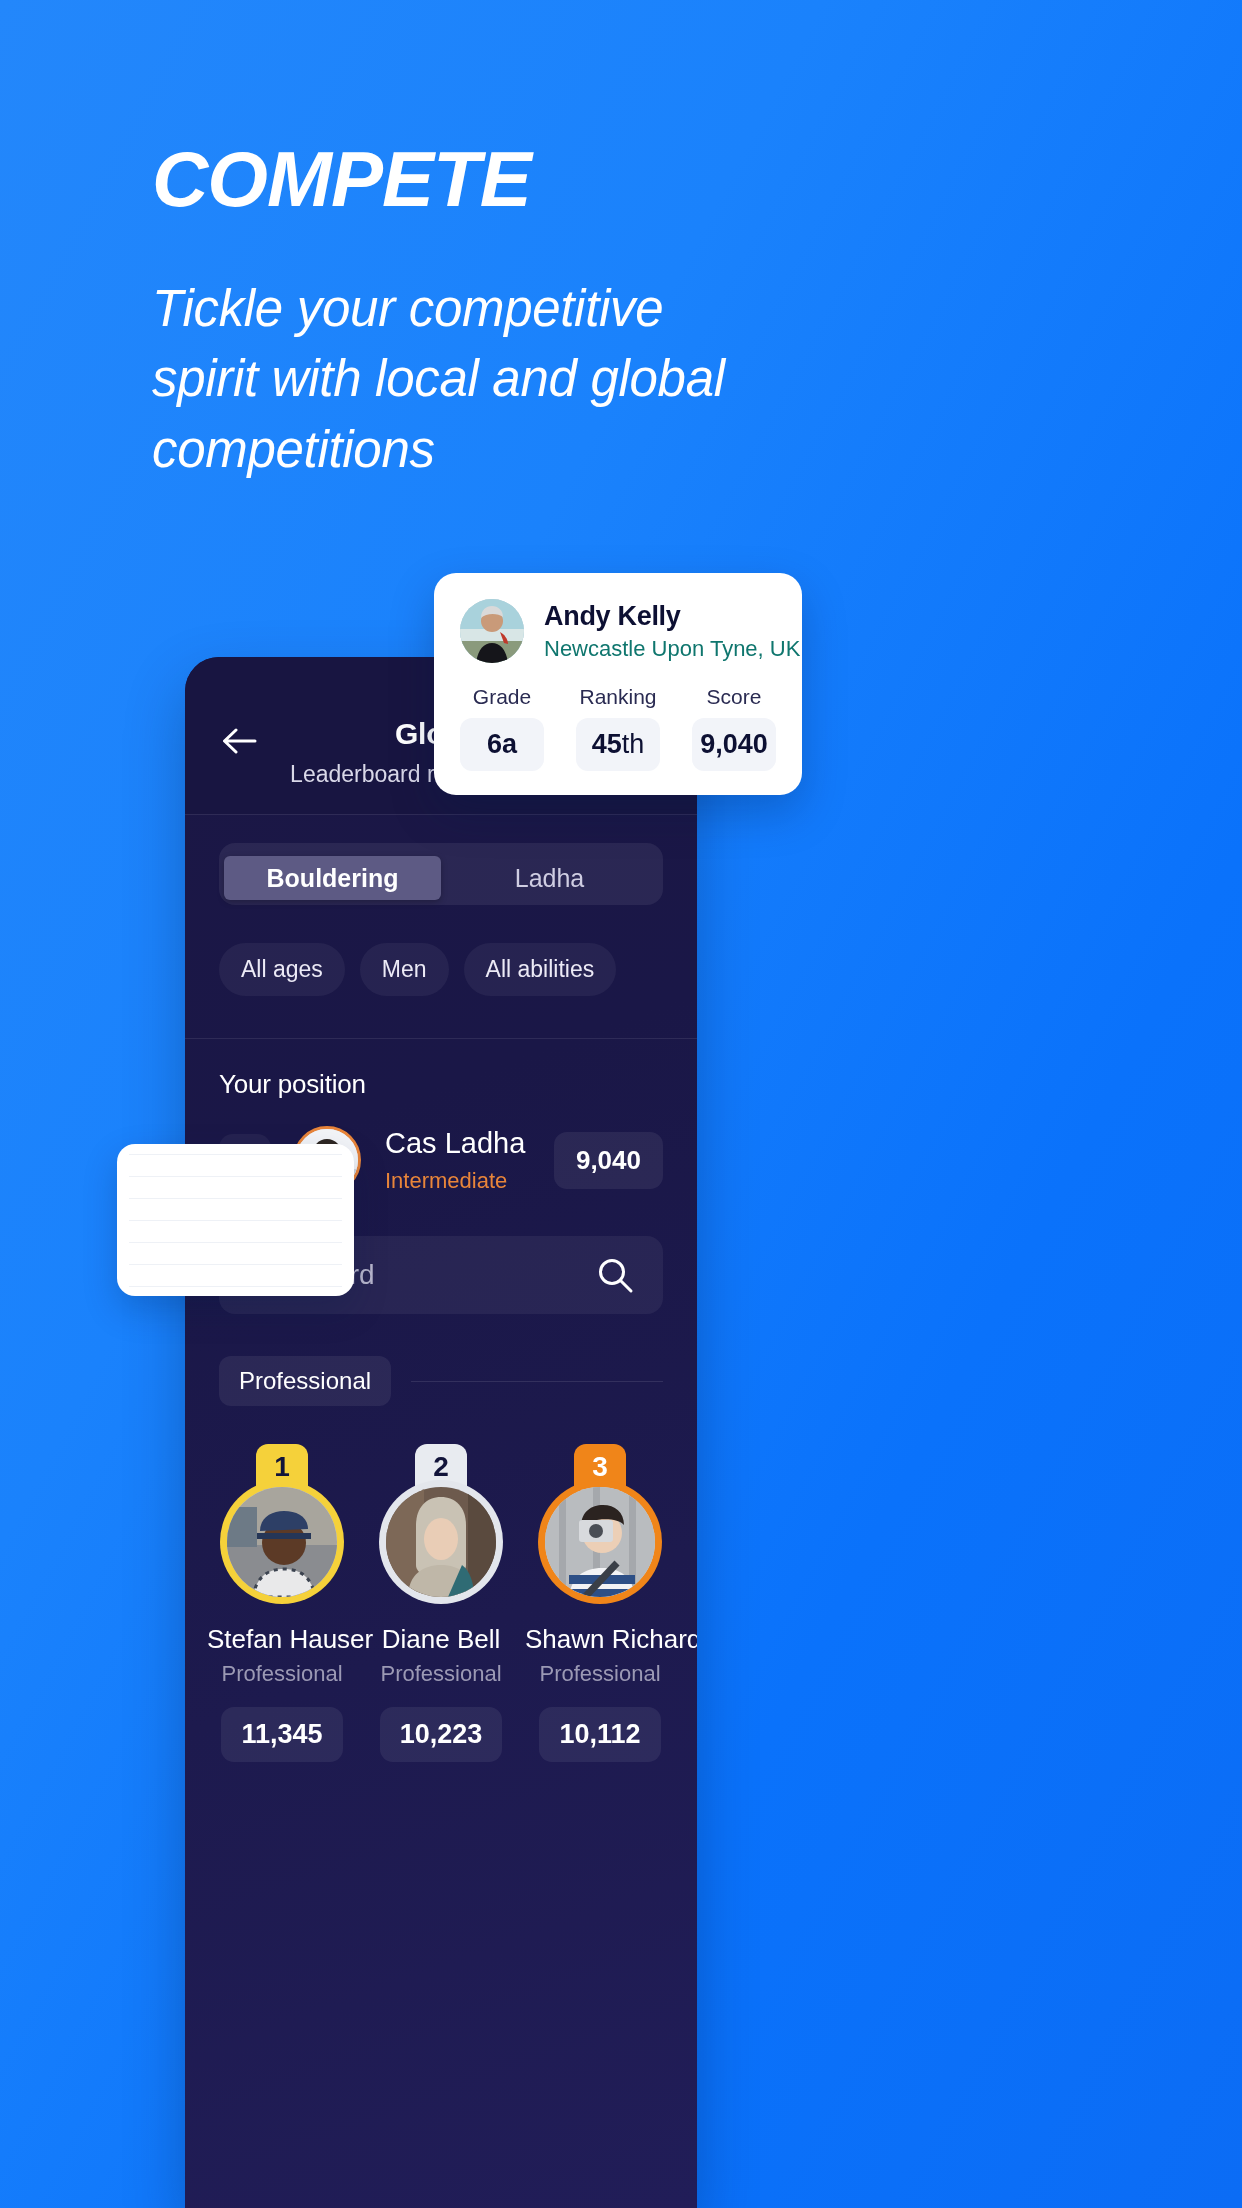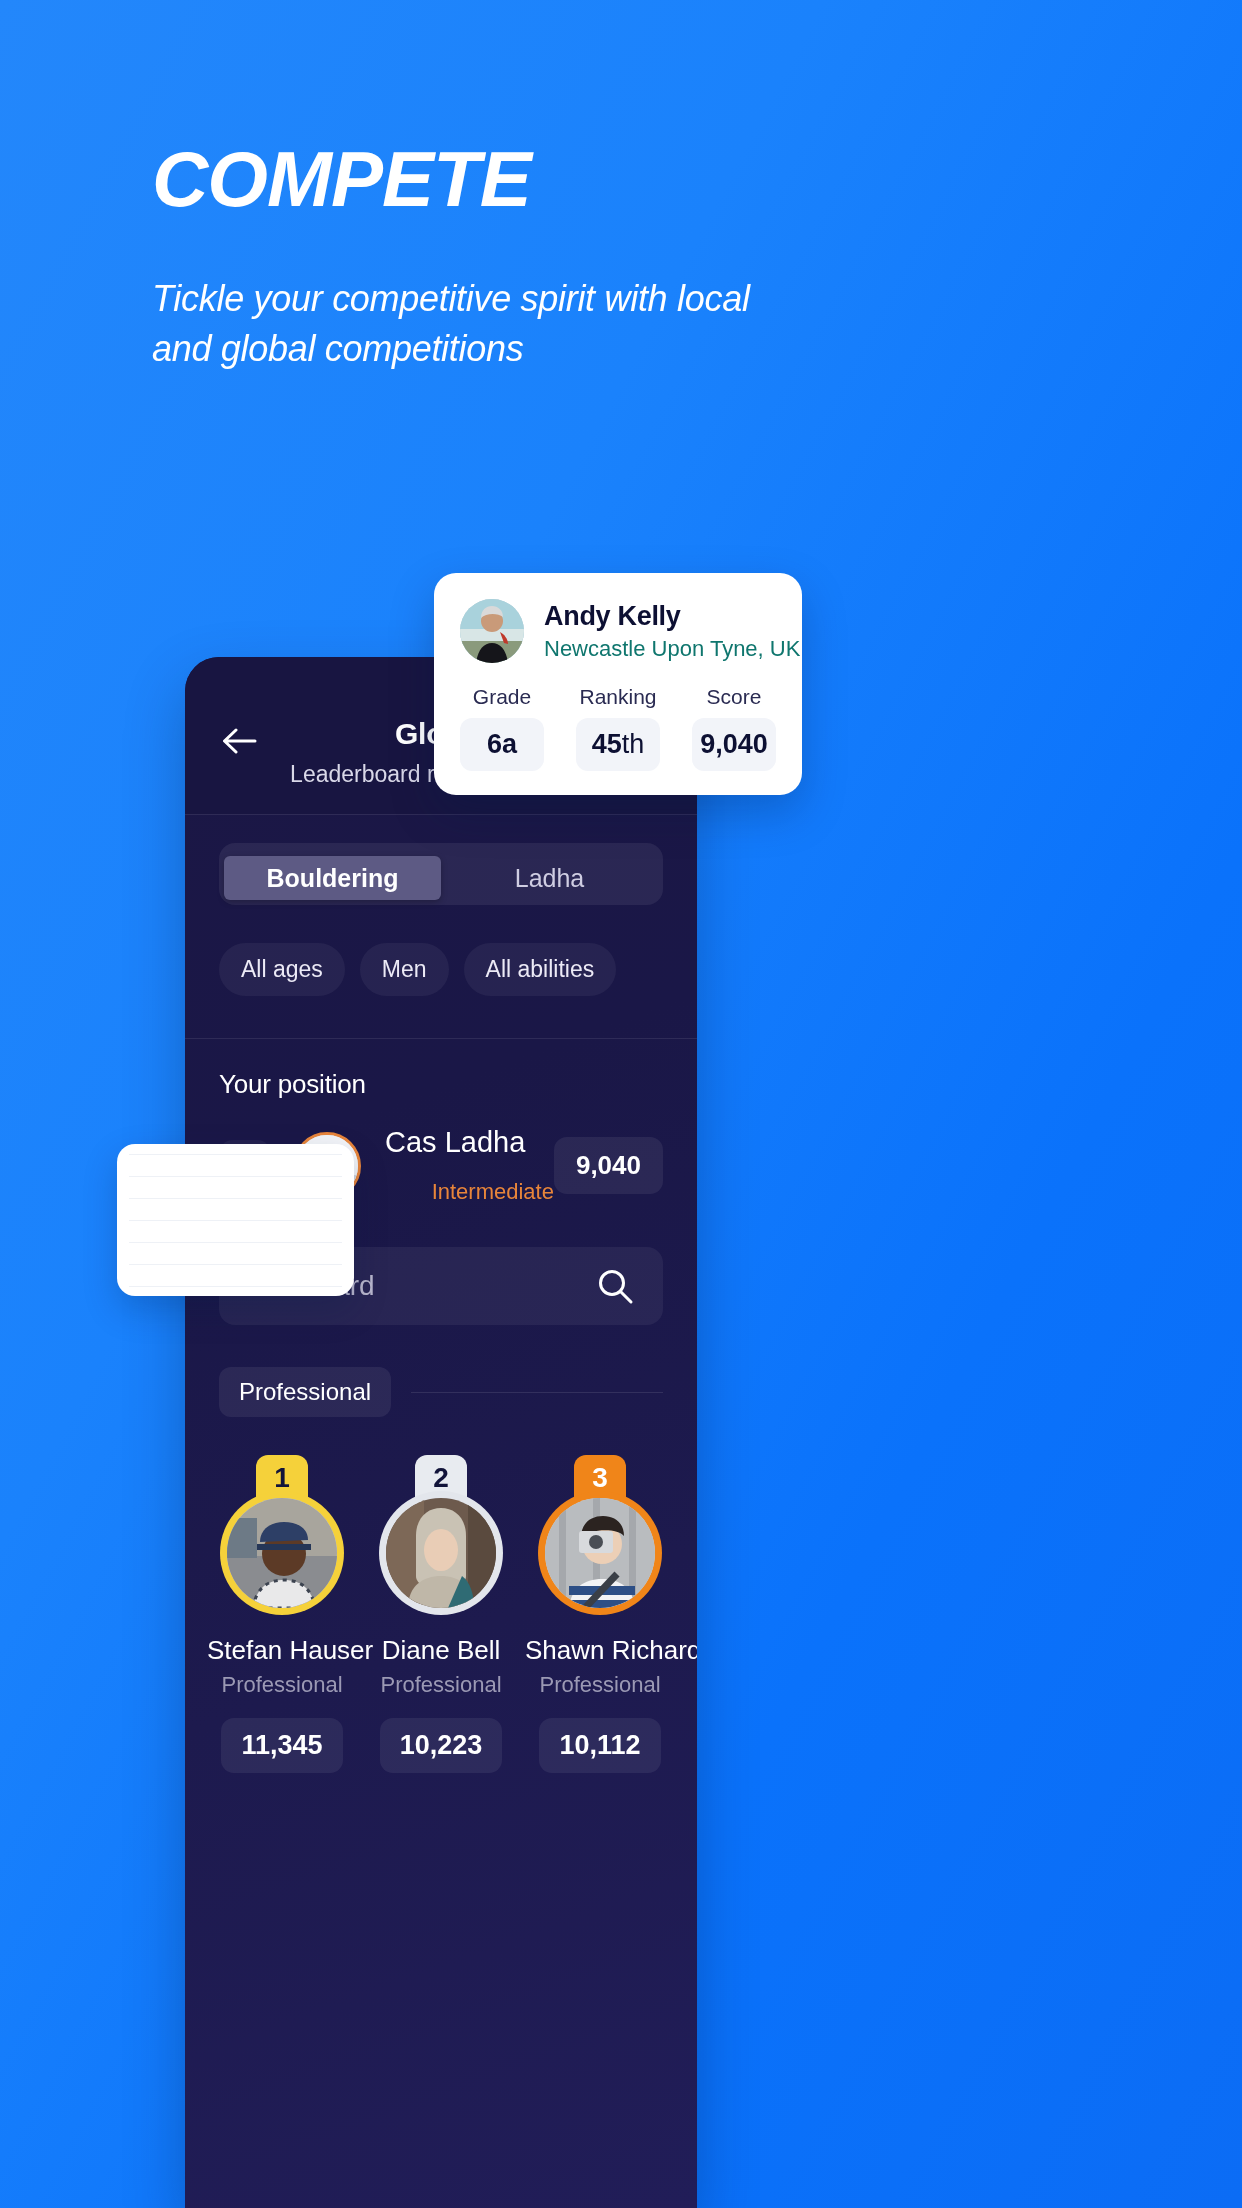--- a/index.html
+++ b/index.html
@@ -10,21 +10,21 @@
     overflow:hidden; position:relative;
   }
 
   
   .hero { position:absolute; left:152px; top:140px; width:760px;font-style:italic; }
   .hero h1 {
     font-size:78px; line-height:1.0; font-weight:bold; color:#ffffff;
     letter-spacing:-1px;
   }
   .hero p {
-    margin-top:56px; font-size:36px; line-height:1.38; color:#ffffff;
+    margin-top:56px; font-size:51px; line-height:1.38; color:#ffffff;
     font-weight:400; max-width:600px; letter-spacing:-0.3px;
   }
 
   
   .phone {
     position:absolute; left:185px; top:657px; width:512px; height:1551px;
     background:linear-gradient(160deg,#1b1745 0%,#1a1747 30%,#1d1a4e 62%,#211d58 100%);
     border-radius:34px 34px 0 0; overflow:hidden;
     box-shadow:0 26px 60px rgba(4,30,70,.30);
   }
@@ -75,21 +75,21 @@
     display:flex; align-items:center; justify-content:center;
     color:#fff; font-size:25px;
   }
   .pos-avatar {
     width:68px; height:68px; border-radius:50%; margin-left:22px; flex:none;
     border:3px solid #e8853a; overflow:hidden; position:relative;
     background:#dfe3ea;
   }
   .pos-info { margin-left:24px; flex:1; }
   .pos-name { font-size:29px; color:#fff; }
-  .pos-level { font-size:22px; color:#e8853a; margin-top:20px;text-align:right; }
+  .pos-level { font-size:22px; color:#e8853a; margin-top:8px; }
   .pos-score {
     background:rgba(255,255,255,.07); color:#fff; font-size:26px; font-weight:bold;
     padding:13px 22px; border-radius:13px;
   }
 
   
   .search {
     margin:42px 34px 0; height:78px; background:rgba(255,255,255,.06);
     border-radius:16px; display:flex; align-items:center; padding:0 28px;
   }

